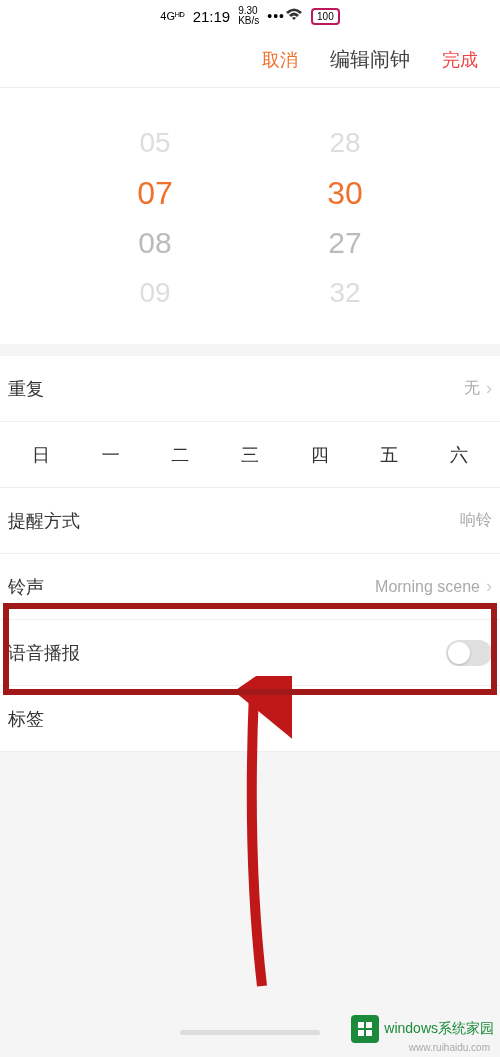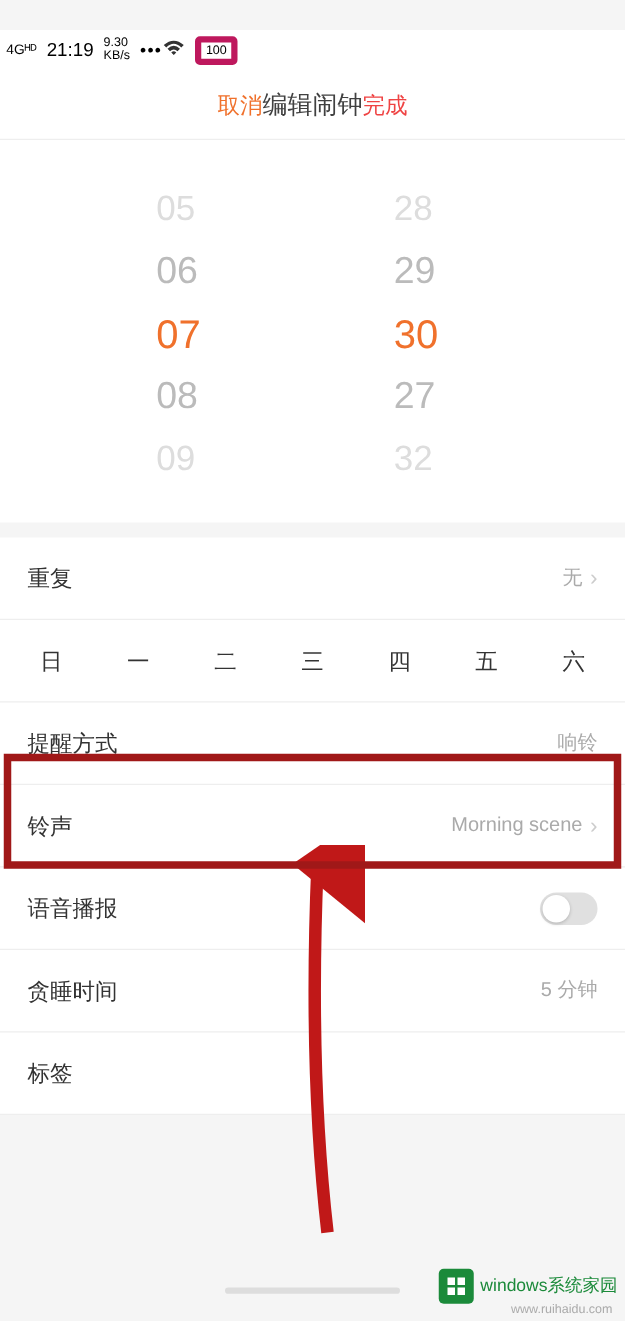--- a/index.html
+++ b/index.html
@@ -1,39 +1,39 @@
 <!DOCTYPE html>
 <html><head>
   <meta charset="utf-8">
   <style>
     * { margin: 0; padding: 0; box-sizing: border-box; font-family: -apple-system, BlinkMacSystemFont, "Segoe UI", sans-serif; }
     body { width: 500px; height: 1057px; background: #f5f5f5; position: relative; overflow: hidden; }
     
-    .status-bar { height: 32px; display: flex; justify-content: flex-start; align-items: center; padding: 0 5px; background: #fff; font-size: 13px; margin-top: 24px; }
+    .status-bar { height: 32px; display: flex; justify-content: center; align-items: center; padding: 0 20px; background: #fff; font-size: 13px; }
     .status-left { display: flex; align-items: center; gap: 8px; }
     .status-right { display: flex; align-items: center; gap: 8px; }
     .status-4g { font-size: 11px; font-weight: 500; }
     .status-time { font-size: 15px; font-weight: 500; }
     .status-speed { font-size: 10px; line-height: 1; }
     .status-dots { font-size: 14px; letter-spacing: 1px; }
-    .battery { display: inline-flex; align-items: center; border: 5px solid #be185d; border-radius: 4px; padding: 1px 4px; font-size: 10px; font-weight: 500; }
+    .battery { display: inline-flex; align-items: center; border: 2px solid #be185d; border-radius: 4px; padding: 1px 4px; font-size: 10px; font-weight: 500; }
     
-    .nav-bar { height: 56px; display: flex; justify-content: center; align-items: center; padding: 0 34px; background: #fff; border-bottom: 1px solid #eee; }
+    .nav-bar { height: 56px; display: flex; justify-content: flex-end; align-items: center; padding: 0 22px; background: #fff; border-bottom: 1px solid #eee; gap: 32px; }
     .nav-cancel { color: #f0712c; font-size: 18px; }
     .nav-title { font-size: 20px; font-weight: 500; color: #404040; }
     .nav-done { color: #ef4444; font-size: 18px; }
     
     .time-picker { background: #fff; padding: 30px 0 26px; margin-bottom: 12px; }
     .picker-row { display: flex; justify-content: space-around; padding: 0 60px; height: 50px; align-items: center; }
-    .picker-val { font-size: 28px; color: #ddd; width: 60px; }
+    .picker-val { font-size: 28px; color: #ddd; width: 60px; text-align: center; }
     .picker-val.near { color: #bbb; font-size: 30px; }
     .picker-val.selected { color: #f0712c; font-size: 32px; }
     
     .settings { background: #fff; }
-    .row { display: flex; justify-content: space-between; align-items: center; padding: 0 22px; height: 66px; border-bottom: 1px solid #eee; }
+    .row { display: flex; justify-content: space-between; align-items: center; padding: 0 8px; height: 66px; border-bottom: 1px solid #eee; }
     .row-label { font-size: 18px; color: #333; }
     .row-value { font-size: 16px; color: #aaa; display: flex; align-items: center; gap: 6px; }
     .chevron { color: #ccc; font-size: 18px; }
     
     .week-row { display: flex; justify-content: space-between; align-items: center; padding: 0 32px; height: 66px; border-bottom: 1px solid #eee; }
     .week-day { font-size: 18px; color: #333; }
     
     .toggle { width: 46px; height: 26px; background: #e0e0e0; border-radius: 13px; position: relative; }
     .toggle::after { content: ''; position: absolute; width: 22px; height: 22px; background: #fff; border-radius: 50%; top: 2px; left: 2px; box-shadow: 0 1px 3px rgba(0,0,0,.2); }
     
@@ -75,24 +75,20 @@
   <span class="nav-title">编辑闹钟</span>
   <span class="nav-done">完成</span>
 </div>
 
 <div class="time-picker">
   <div class="picker-row">
     <span class="picker-val">05</span>
     <span class="picker-val">28</span>
   </div>
   <div class="picker-row">
-    <span class="picker-val near">06</span>
-    <span class="picker-val near">29</span>
-  </div>
-  <div class="picker-row">
     <span class="picker-val selected">07</span>
     <span class="picker-val selected">30</span>
   </div>
   <div class="picker-row">
     <span class="picker-val near">08</span>
     <span class="picker-val near">27</span>
   </div>
   <div class="picker-row">
     <span class="picker-val">09</span>
     <span class="picker-val">32</span>
@@ -125,24 +121,20 @@
     <span class="row-value">
       <span>Morning scene</span>
       <span class="chevron">›</span>
     </span>
   </div>
   <div class="row">
     <span class="row-label">语音播报</span>
     <span class="toggle"></span>
   </div>
   <div class="row">
-    <span class="row-label">贪睡时间</span>
-    <span class="row-value">5 分钟</span>
-  </div>
-  <div class="row">
     <span class="row-label">标签</span>
     <span class="row-value"></span>
   </div>
 </div>
 
 <div class="highlight-box"></div>
 <svg class="arrow-svg" width="80" height="320">
   <defs>
       <marker id="ah" markerWidth="12" markerHeight="12" refX="6" refY="2" orient="auto">
         <polygon points="0 8, 6 0, 12 8" fill="#c01818"></polygon>

